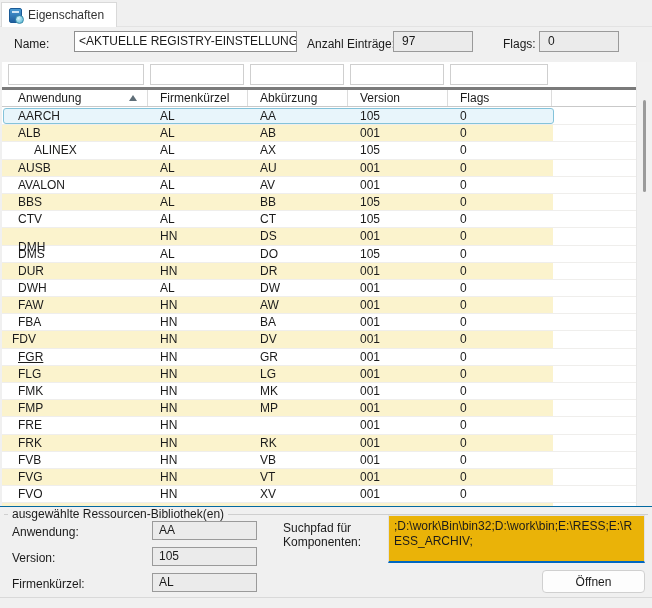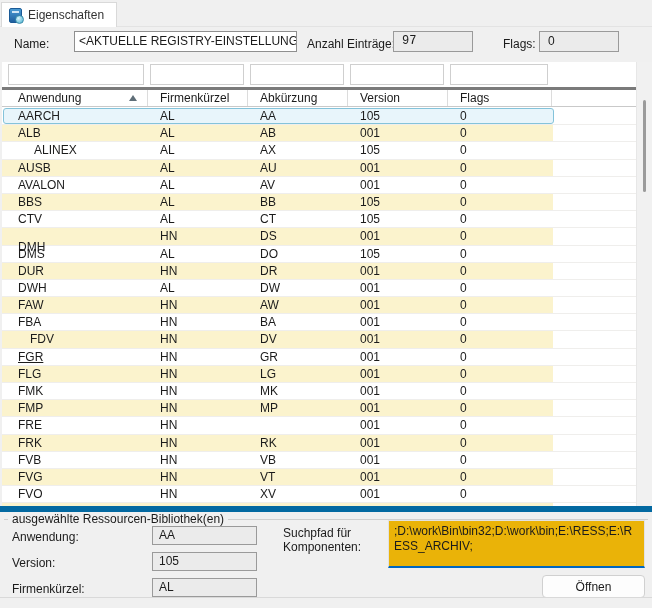--- a/index.html
+++ b/index.html
@@ -40,21 +40,21 @@
   .row .stripe { position:absolute; left:0; top:0; width:551px; height:100%; }
   .row.odd .stripe { background:var(--stripe); }
   .row.selected .stripe { background:var(--sel-bg); border:1px solid var(--sel-border); border-radius:3px; left:1px; width:551px; }
   .cell { position:absolute; top:0; height:16.2px; line-height:16.2px; padding-left:10px; white-space:nowrap; overflow:hidden; }
 
   
   .vscroll { position:absolute; left:636px; top:62px; width:16px; height:444px; background:#f1f1f1; border-left:1px solid #e7e7e7; }
   .vscroll .thumb { position:absolute; left:6px; top:38px; width:3px; height:92px; background:#9b9b9b; border-radius:2px; }
 
   
-  .detail { position:absolute; left:0; top:506px; width:652px; height:91px; background:#f0f0f0; border-top:6px solid #0369a1; }
+  .detail { position:absolute; left:0; top:506px; width:652px; height:91px; background:#f0f0f0; border-top:1px solid #0369a1; }
   .fieldset-line { position:absolute; left:4px; top:7px; width:644px; height:1px; background:#cfcfcf; }
   .group-title { position:absolute; left:8px; top:0px; background:#f0f0f0; padding:0 4px; color:#1b1b1b; }
   .detail .ro-box { height:19px; line-height:17px; padding:0 6px; }
   .suchpfad { position:absolute; left:388px; top:8px; width:257px; height:48px; background:#eab308;
               border:1px solid #e2e2e2; border-bottom:2px solid var(--focus); padding:3px 5px; line-height:15px;
               word-break:break-all; overflow:hidden; }
   .open-btn { position:absolute; left:542px; top:63px; width:103px; height:23px; background:#fdfdfd;
               border:1px solid #d0d0d0; border-radius:4px; font-family:"Liberation Sans", sans-serif; font-size:12px;
               color:#1b1b1b; text-align:center; }
 
@@ -70,21 +70,21 @@
     <div class="tab-active">
       <span class="tab-icon"></span>
       <span class="tab-label">Eigenschaften</span>
     </div>
   </div>
 
   <div class="lbl" style="left:14px; top:37px;">Name:</div>
   <div class="input-box" style="left:74px; top:31px; width:223px;">&lt;AKTUELLE REGISTRY-EINSTELLUNGEN</div>
 
   <div class="lbl" style="left:307px; top:37px;">Anzahl Einträge:</div>
-  <div class="ro-box" style="left:393px; top:31px; width:80px;font-family:Liberation Mono, monospace;">97</div>
+  <div class="ro-box" style="left:393px; top:31px; width:80px;">97</div>
 
   <div class="lbl" style="left:503px; top:37px;">Flags:</div>
   <div class="ro-box" style="left:539px; top:31px; width:80px;">0</div>
 
   <div class="table-area">
     <div class="filter-row" id="filter-row">
         <input class="filter-input" style="left: 6px; width: 136px;">
         <input class="filter-input" style="left: 148px; width: 94px;">
         <input class="filter-input" style="left: 248px; width: 94px;">
         <input class="filter-input" style="left: 348px; width: 94px;">
@@ -198,21 +198,21 @@
         <div class="row">
           <div class="stripe"></div>
           <div class="cell" style="left: 6px; width: 140px;">FBA</div>
           <div class="cell" style="left: 148px; width: 98px;">HN</div>
           <div class="cell" style="left: 248px; width: 98px;">BA</div>
           <div class="cell" style="left: 348px; width: 98px;">001</div>
           <div class="cell" style="left: 448px; width: 102px;">0</div>
         </div>
         <div class="row odd">
           <div class="stripe"></div>
-          <div class="cell" style="left: 18px; width: 140px;">FDV</div>
+          <div class="cell" style="left: 0; width: 140px;">FDV</div>
           <div class="cell" style="left: 148px; width: 98px;">HN</div>
           <div class="cell" style="left: 248px; width: 98px;">DV</div>
           <div class="cell" style="left: 348px; width: 98px;">001</div>
           <div class="cell" style="left: 448px; width: 102px;">0</div>
         </div>
         <div class="row">
           <div class="stripe"></div>
           <div class="cell" style="left: 6px; width: 140px; text-decoration: underline;">FGR</div>
           <div class="cell" style="left: 148px; width: 98px;">HN</div>
           <div class="cell" style="left: 248px; width: 98px;">GR</div>

